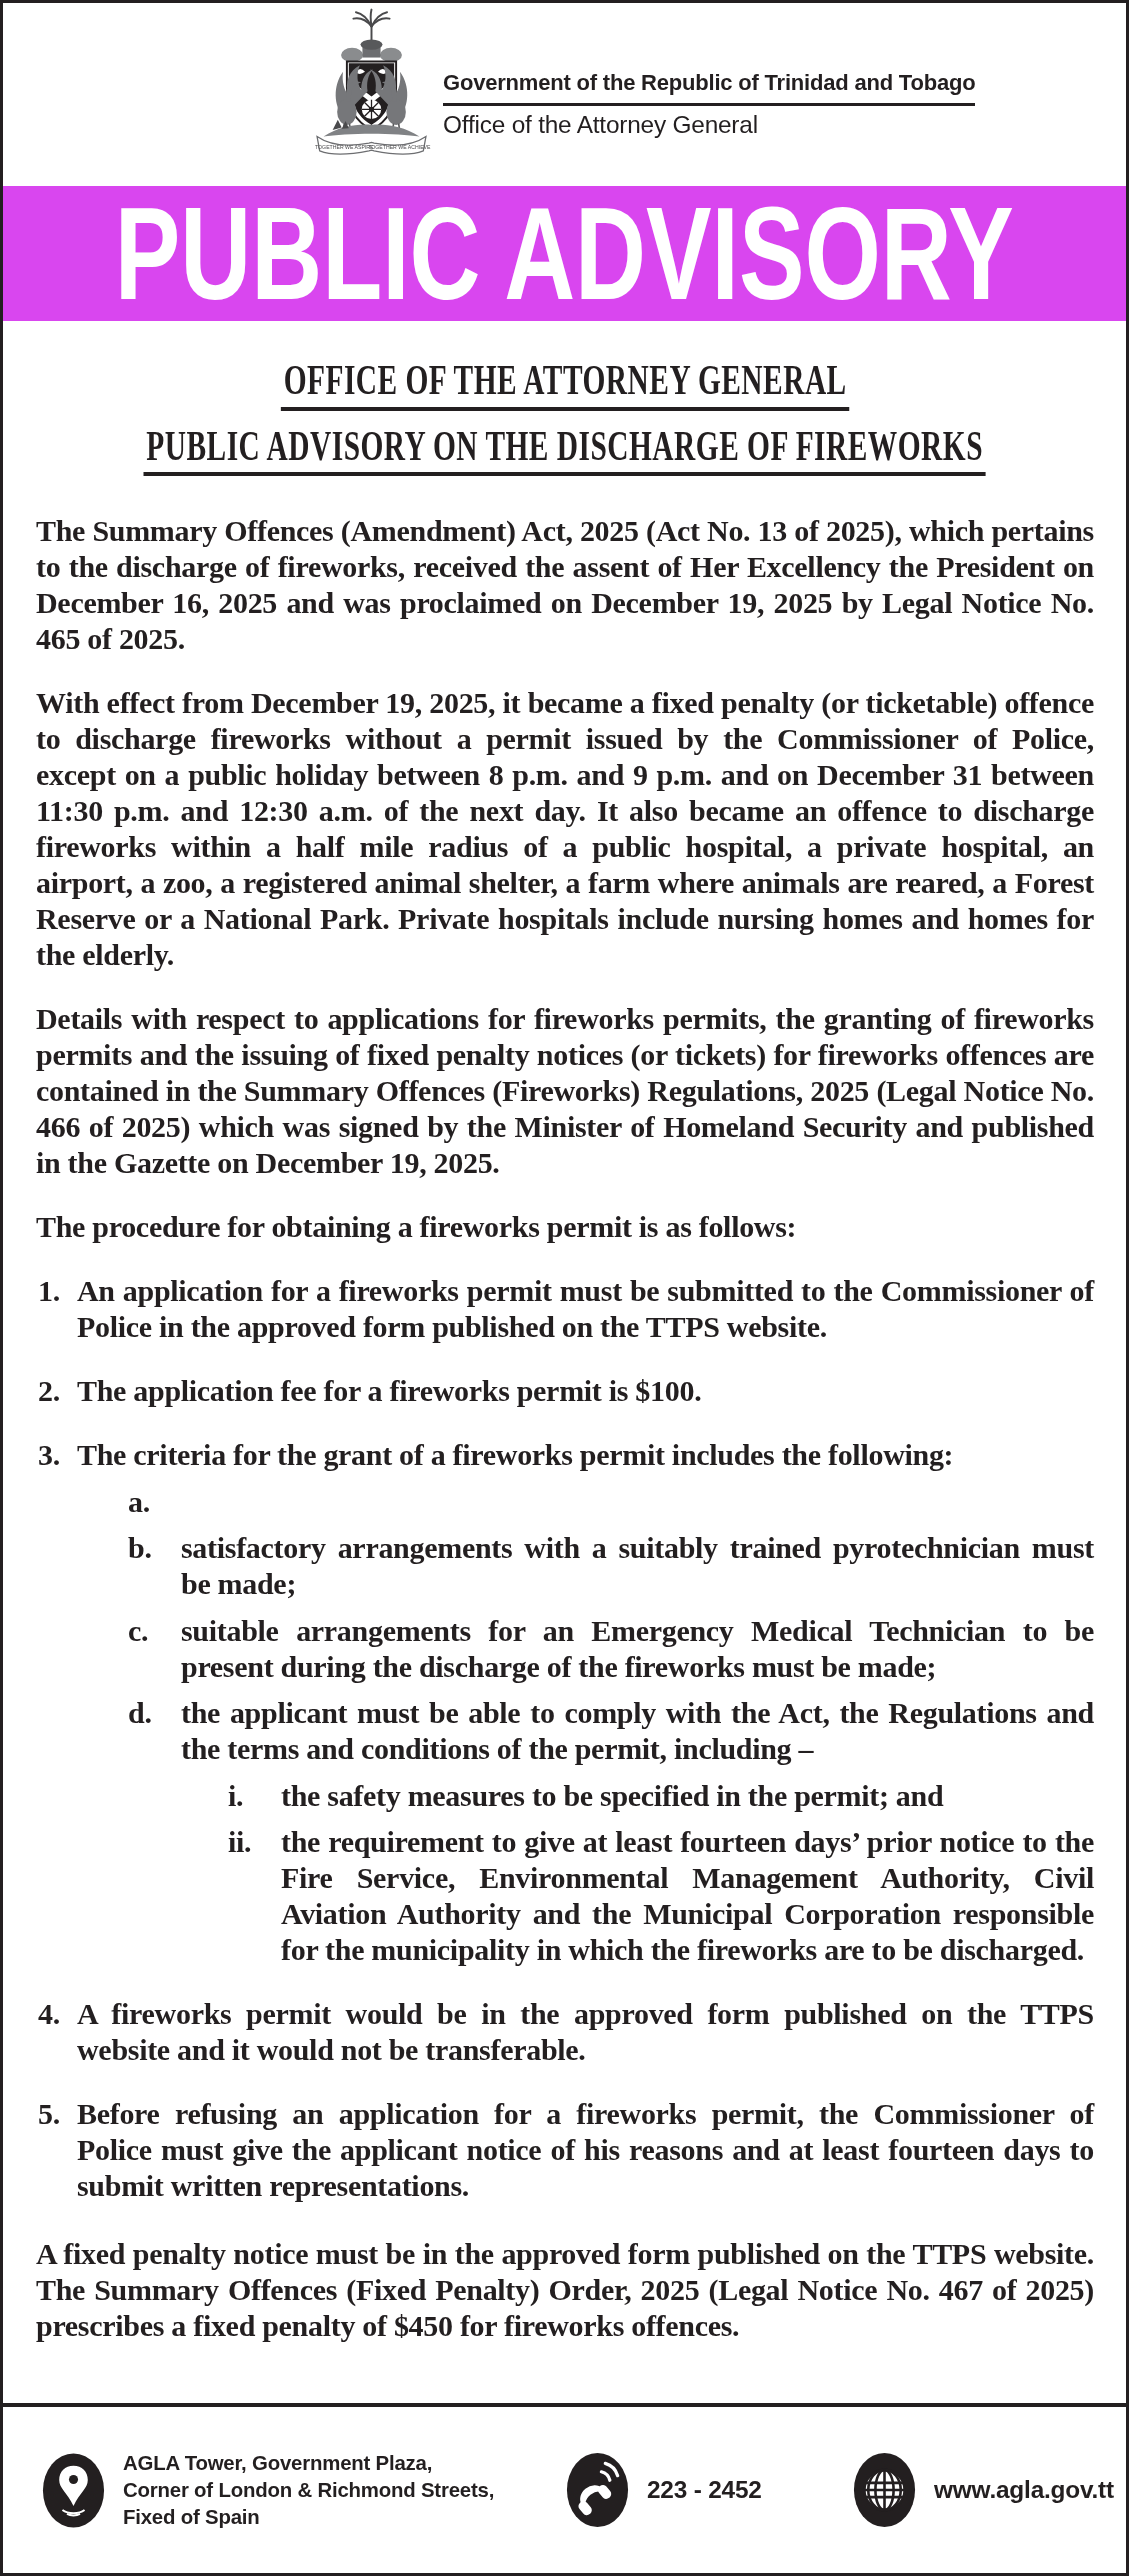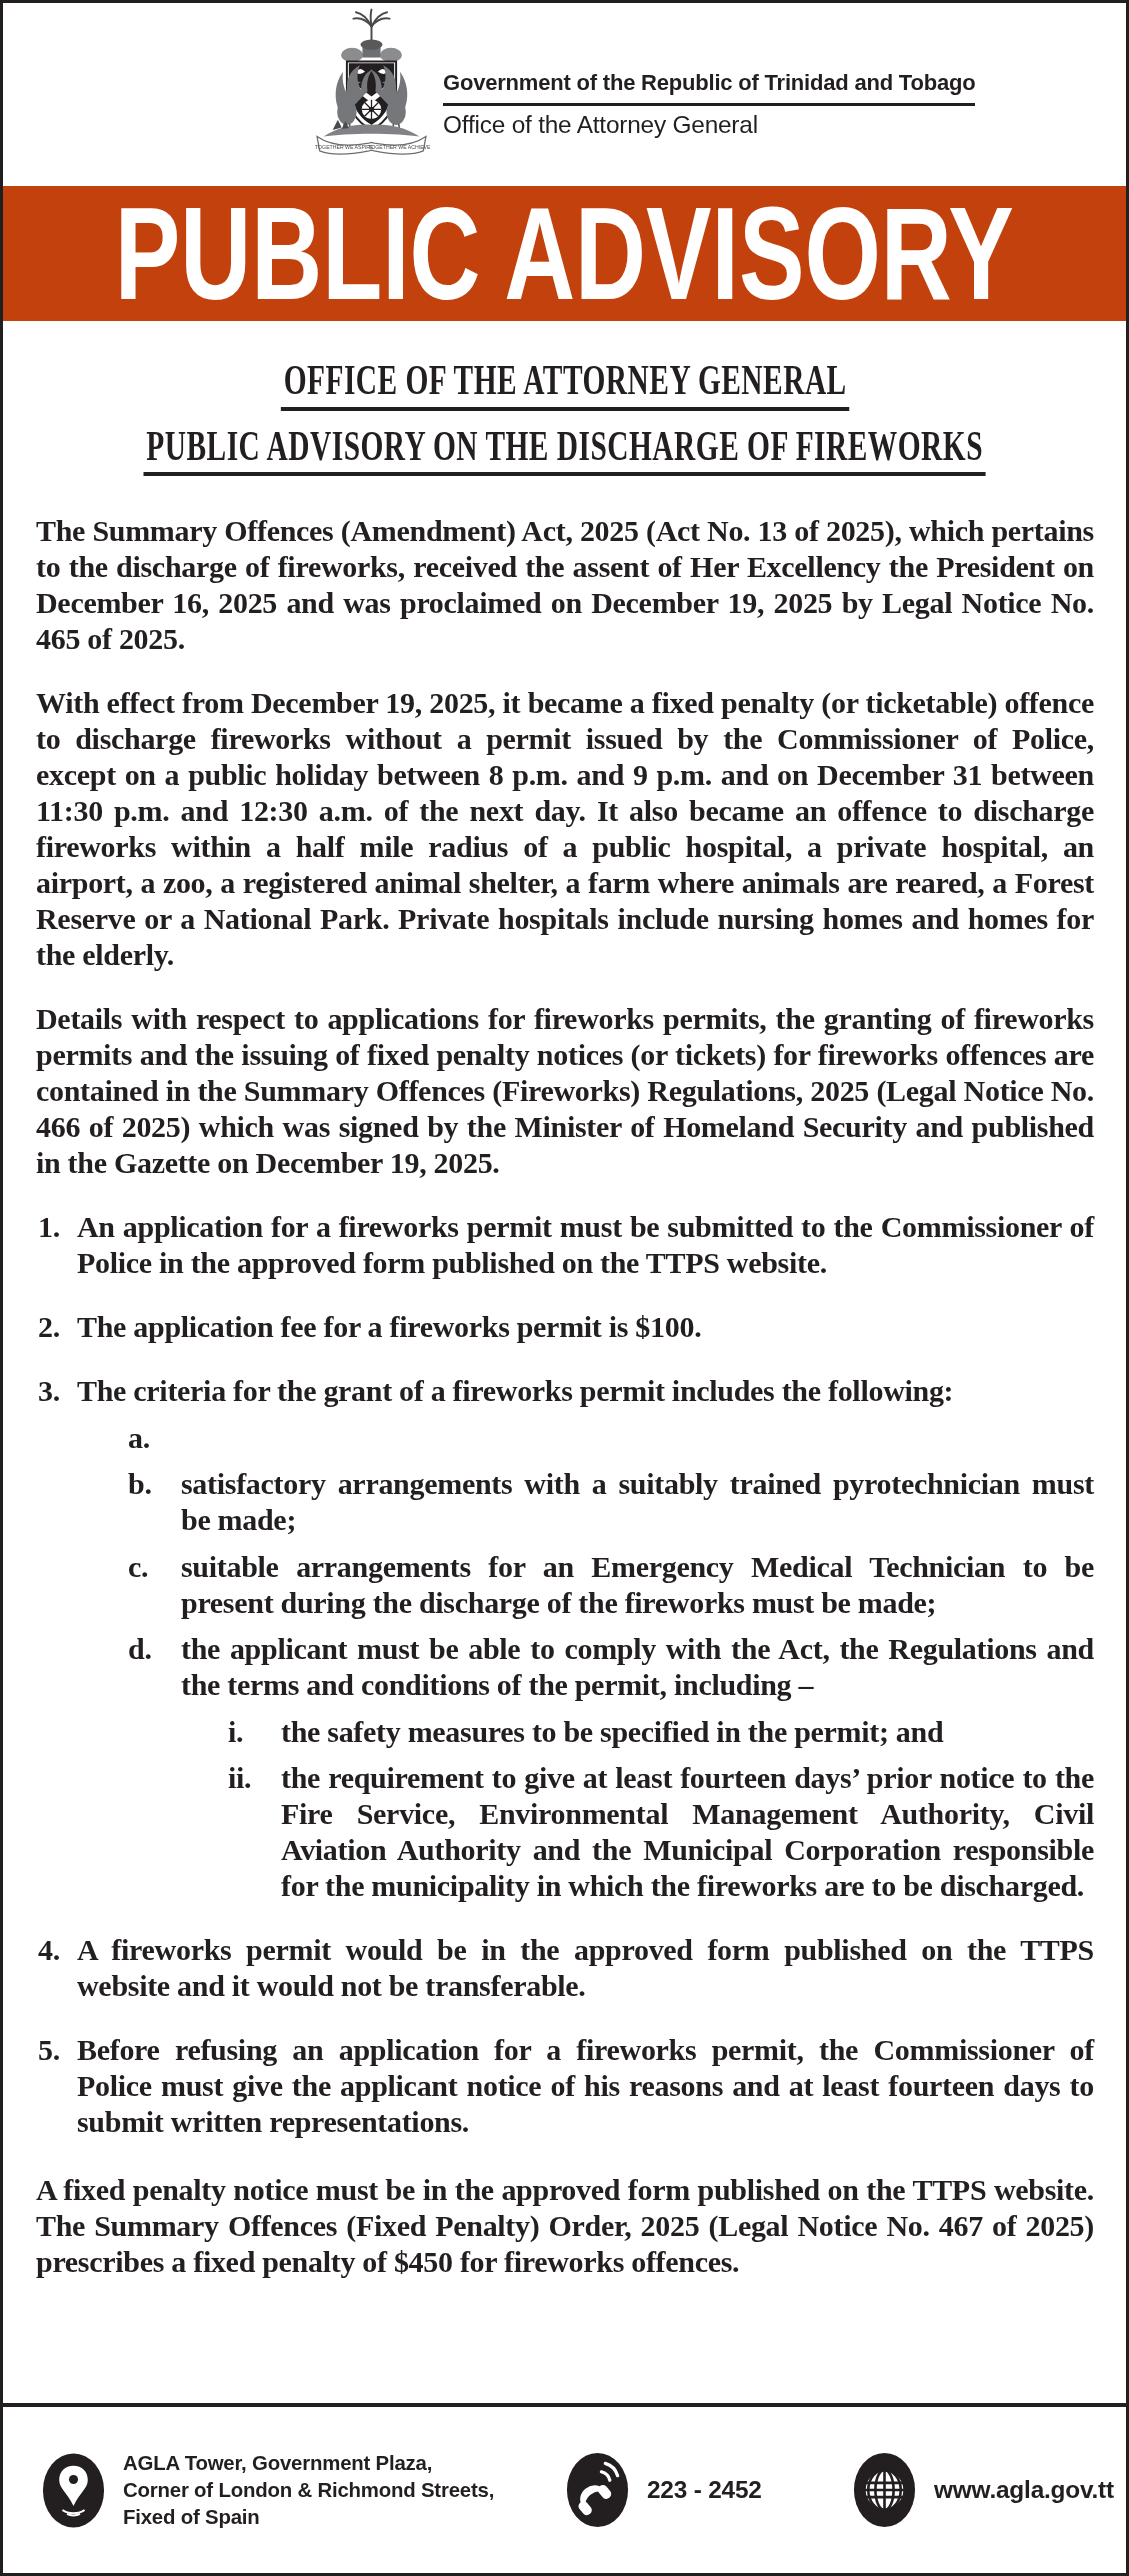--- a/index.html
+++ b/index.html
@@ -10,21 +10,21 @@
   }
   
   .hdr { height:183px; position:relative;padding-left:36px; }
   .arms { position:absolute; left:303px; top:4px; width:131px; height:149px; }
   .arms text { font-family:"Liberation Sans","DejaVu Sans",sans-serif; }
   .org { position:absolute; left:440px; top:67px; font-family:"Liberation Sans","DejaVu Sans",sans-serif; }
   .org-name { display:inline-block; font-size:22px; font-weight:bold; letter-spacing:-0.2px;
               border-bottom:3.3px solid #231f20; padding-bottom:7.3px; }
   .office-name { font-size:24.4px; margin-top:4.6px; letter-spacing:-0.2px; }
   
-  .banner { height:135px; background:#c2410c; display:flex; align-items:center; justify-content:center; overflow:hidden; }
+  .banner { height:135px; background:#d946ef; display:flex; align-items:center; justify-content:center; overflow:hidden; }
   .banner span { color:#ffffff; font-family:"Liberation Sans","DejaVu Sans",sans-serif;
                  font-weight:bold; font-size:131px; line-height:1; white-space:nowrap;
                  transform:scaleX(0.75); }
   
   main { padding:37px 32px 0 33px; }
   .h-row { display:flex; justify-content:center; margin:0; }
   .h-row span { display:inline-block; white-space:nowrap; font-weight:bold; font-size:42px; line-height:1.06;
                 letter-spacing:0.7px; transform:scaleX(0.7); border-bottom:4.6px solid #231f20; padding:0 4px 4px; }
   .h1 { margin-bottom:13px; }
   .h2 { margin-bottom:37px;text-align:center; }
@@ -128,20 +128,21 @@
     <div class="h-row h1">
       <span>OFFICE OF THE ATTORNEY GENERAL</span>
     </div>
     <div class="h-row h2">
       <span>PUBLIC ADVISORY ON THE DISCHARGE OF FIREWORKS</span>
     </div>
 
     <p class="para">The Summary Offences (Amendment) Act, 2025 (Act No. 13 of 2025), which pertains to the discharge of fireworks, received the assent of Her Excellency the President on December 16, 2025 and was proclaimed on December 19, 2025 by Legal Notice No. 465 of 2025.</p>
     <p class="para">With effect from December 19, 2025, it became a fixed penalty (or ticketable) offence to discharge fireworks without a permit issued by the Commissioner of Police, except on a public holiday between 8 p.m. and 9 p.m. and on December 31 between 11:30 p.m. and 12:30 a.m. of the next day. It also became an offence to discharge fireworks within a half mile radius of a public hospital, a private hospital, an airport, a zoo, a registered animal shelter, a farm where animals are reared, a Forest Reserve or a National Park. Private hospitals include nursing homes and homes for the elderly.</p>
     <p class="para">Details with respect to applications for fireworks permits, the granting of fireworks permits and the issuing of fixed penalty notices (or tickets) for fireworks offences are contained in the Summary Offences (Fireworks) Regulations, 2025 (Legal Notice No. 466 of 2025) which was signed by the Minister of Homeland Security and published in the Gazette on December 19, 2025.</p>
+    <p class="para intro">The procedure for obtaining a fireworks permit is as follows:</p>
 
     <div class="li l1 mb42">
       <span class="mk">1.</span>
       <span class="ct">An application for a fireworks permit must be submitted to the Commissioner of Police in the approved form published on the TTPS website.</span>
     </div>
     <div class="li l1 mb42">
       <span class="mk">2.</span>
       <span class="ct">The application fee for a fireworks permit is $100.</span>
     </div>
     <div class="li l1 mb16">

